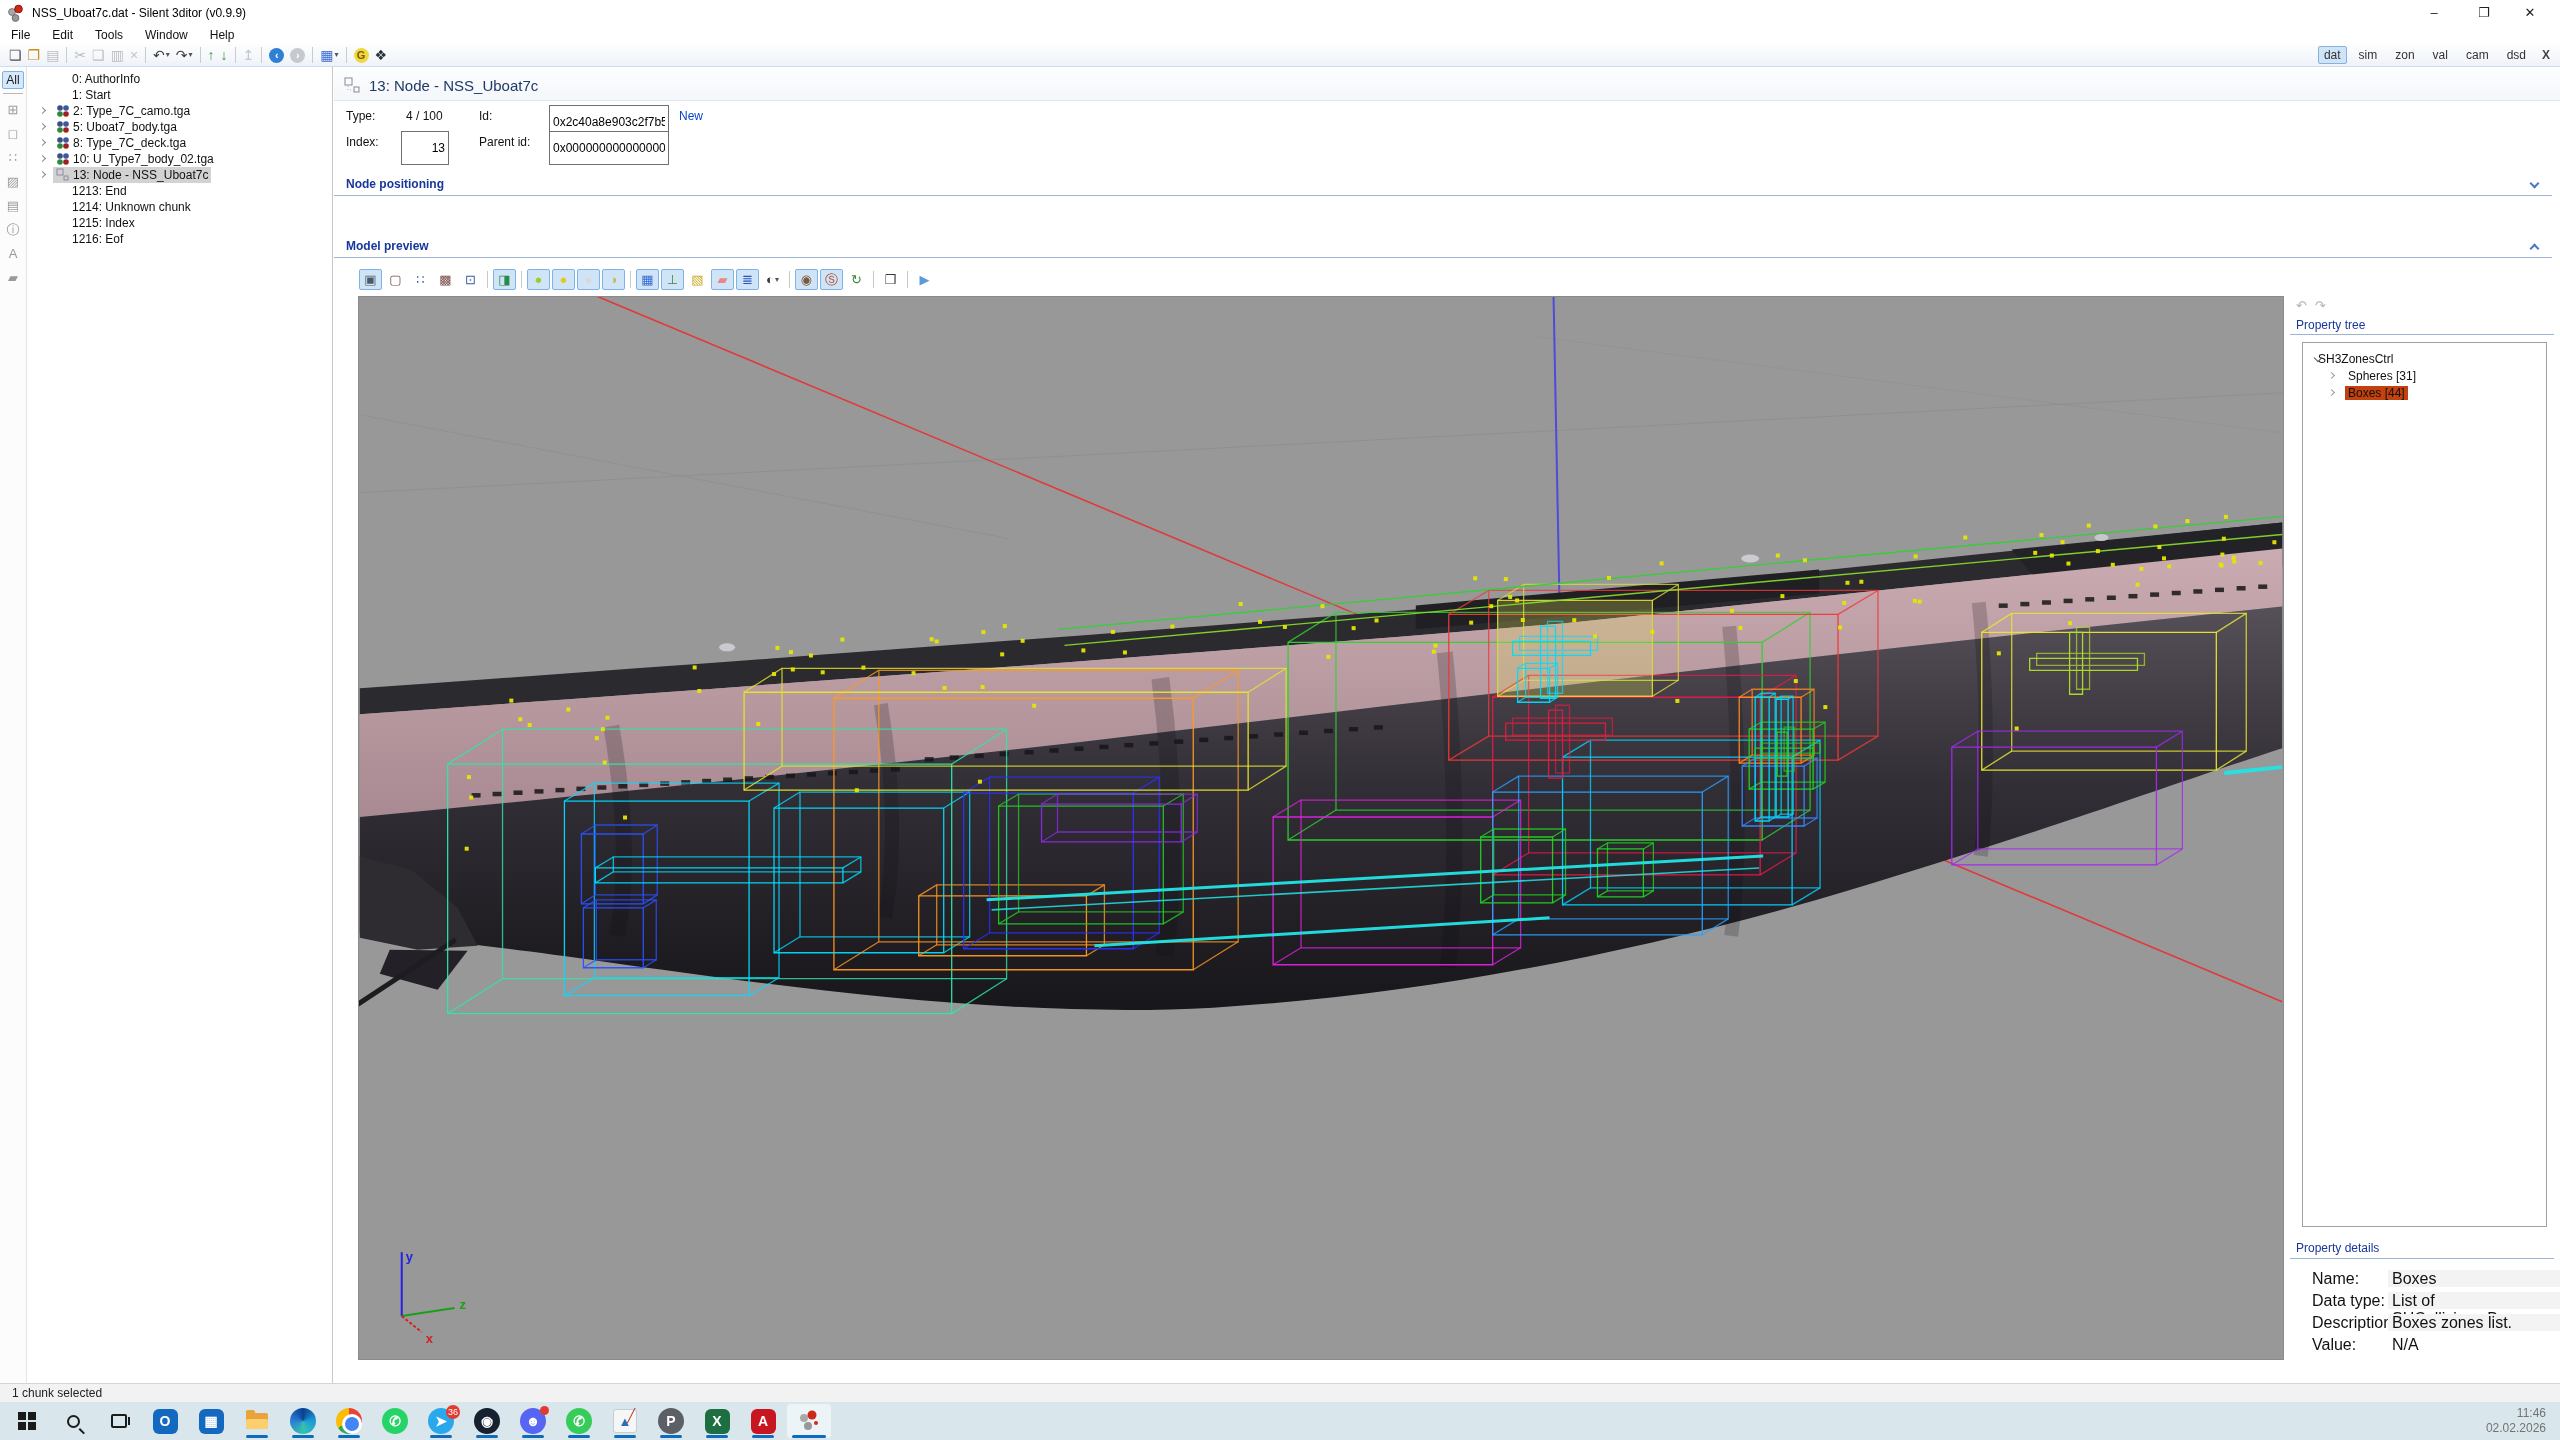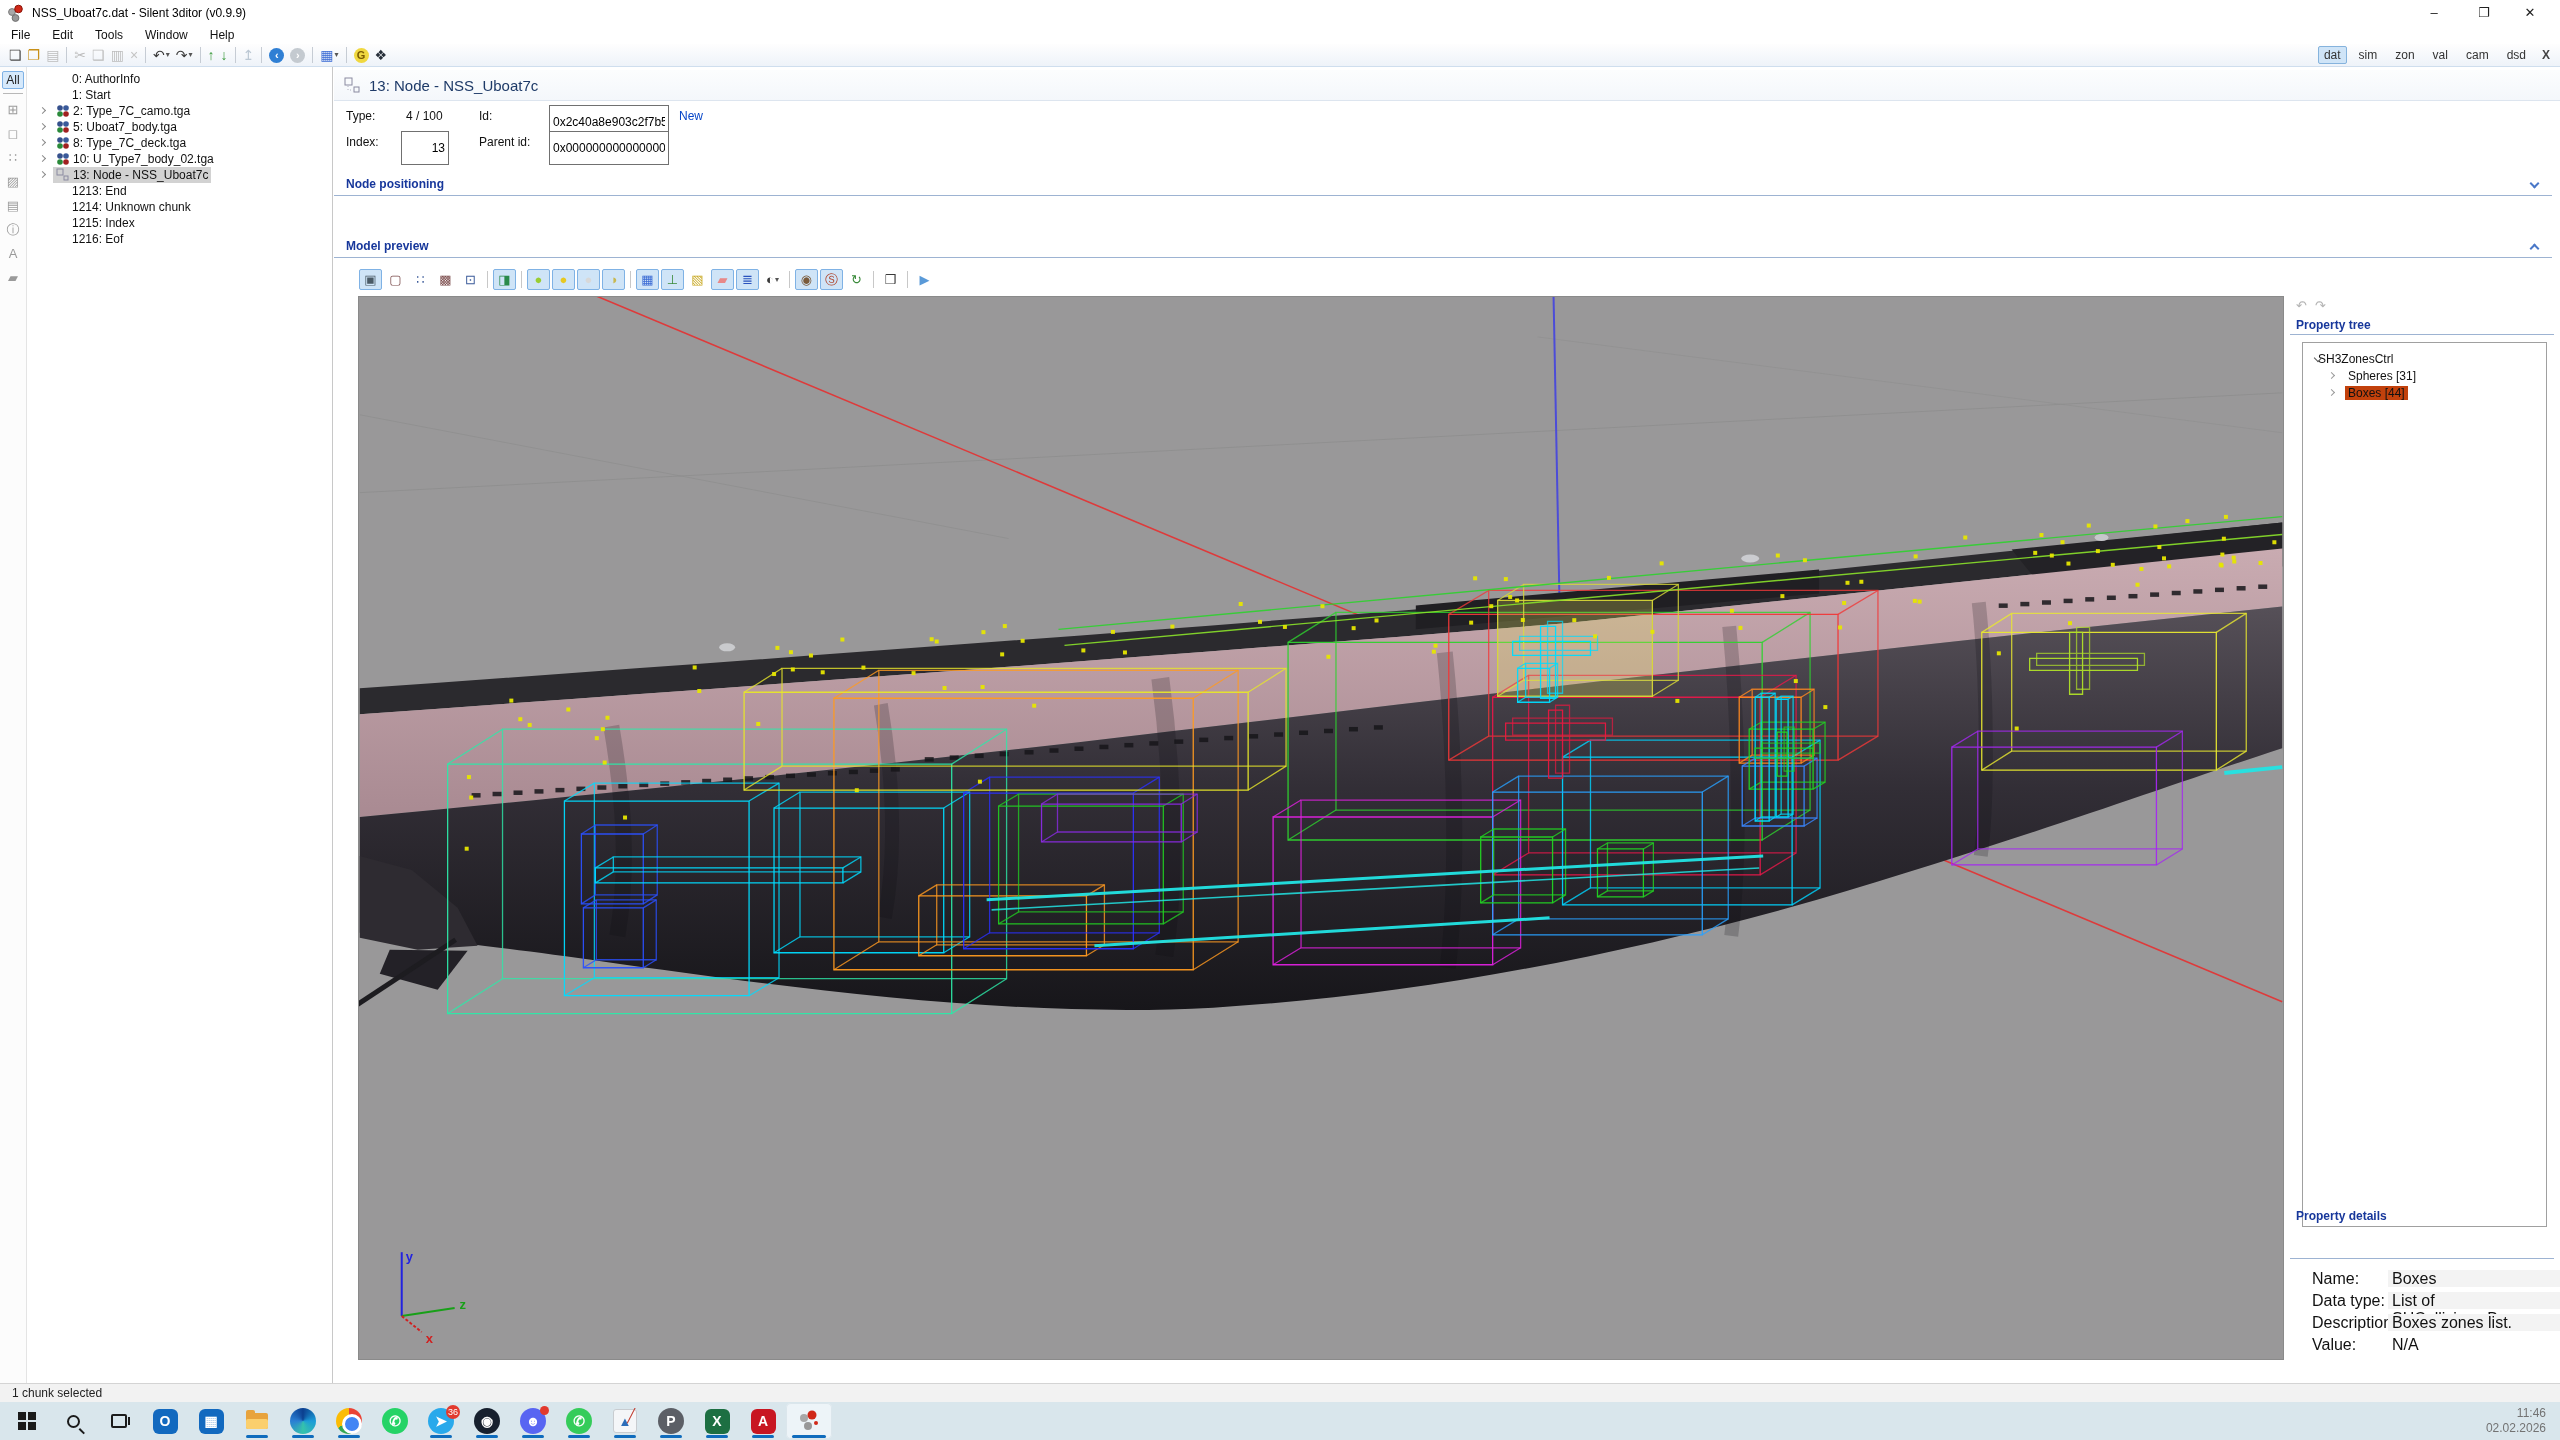--- a/index.html
+++ b/index.html
@@ -56,21 +56,21 @@
   .pvb{width:23px;height:21px;margin:0 1px;display:flex;align-items:center;justify-content:center;
     font-size:13px;border:1px solid transparent;border-radius:2px;}
   .pvb.on{background:#cfe4f7;border-color:#7fb2e5;}
   .pvb .dd{font-size:8px;color:#555;margin-left:1px;}
   .pv-sep{width:1px;height:17px;background:#c8c8c8;margin:0 4px;}
   
   #viewport{position:absolute;left:24px;top:229px;width:1926px;height:1064px;background:#999899;border:1px solid #8a8a8a;}
   
   #proppanel{position:absolute;left:1952px;top:229px;width:274px;height:1087px;background:#fff;}
   #pp-undoredo{position:absolute;left:10px;top:2px;font-size:13px;color:#b4b4b4;letter-spacing:8px;}
-  .pp-title{position:absolute;left:10px;font-size:12px;font-weight:bold;color:#17379b;}
+  .pp-title{position:absolute;left:10px;font-size:12px;font-weight:normal;color:#17379b;}
   .pp-rule{position:absolute;left:4px;width:264px;height:1px;background:#9db3d2;}
   #ptreebox{position:absolute;left:16px;top:46px;width:245px;height:885px;border:1px solid #a0a0a0;background:#fff;}
   .prow{position:relative;height:17px;line-height:17px;}
   .prow .lbl{font-size:12px;color:#111;padding:0 3px;}
   .prow .lbl.sel{background:#c2410c;}
   .pchev-d{position:absolute;width:6px;height:6px;border-right:1.5px solid #555;border-bottom:1.5px solid #555;transform:rotate(45deg);top:4px;}
   .pchev-r{position:absolute;width:5px;height:5px;border-top:1.5px solid #9a9a9a;border-right:1.5px solid #9a9a9a;transform:rotate(45deg);top:5px;}
   .pd-row{position:absolute;left:26px;height:18px;line-height:18px;font-size:16px;}
   .pd-val{position:absolute;left:76px;top:0;width:172px;height:17px;background:#f3f3f3;padding-left:4px;color:#111;}
   
@@ -711,21 +711,21 @@
       </div>
       <div class="prow">
         <span class="pchev-r" style="left:26px"></span>
         <span class="lbl" style="margin-left:42px">Spheres [31]</span>
       </div>
       <div class="prow">
         <span class="pchev-r" style="left:26px"></span>
         <span class="lbl sel" style="margin-left:42px">Boxes [44]</span>
       </div>
     </div>
-    <div class="pp-title" style="top:913px">Property details</div>
+    <div class="pp-title" style="top:945px">Property details</div>
     <div class="pp-rule" style="top:962px"></div>
     <div class="pd-row" style="top:974px">
       <span>Name:</span>
       <span class="pd-val">Boxes</span>
     </div>
     <div class="pd-row" style="top:996px">
       <span>Data type:</span>
       <span class="pd-val">List of SHCollisions.Box</span>
     </div>
     <div class="pd-row" style="top:1018px">

